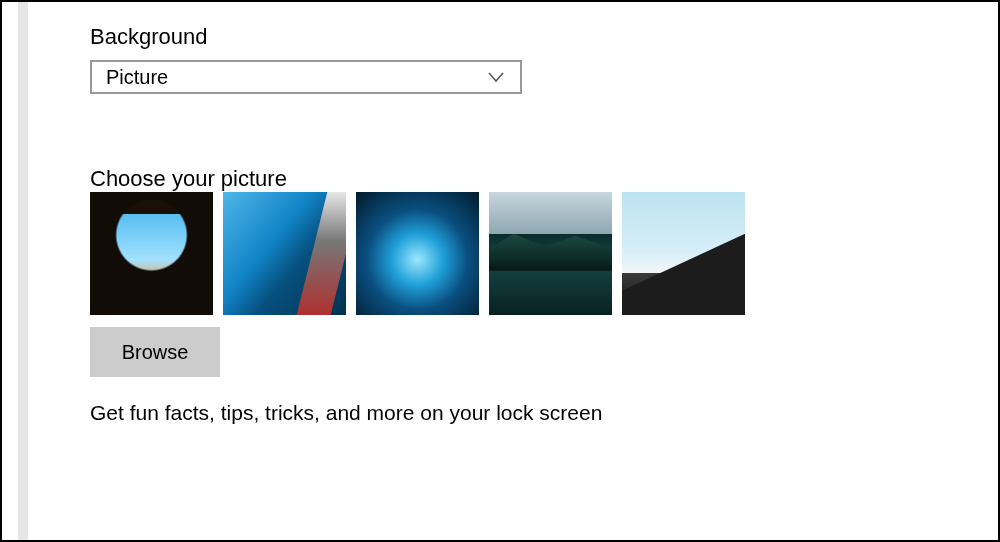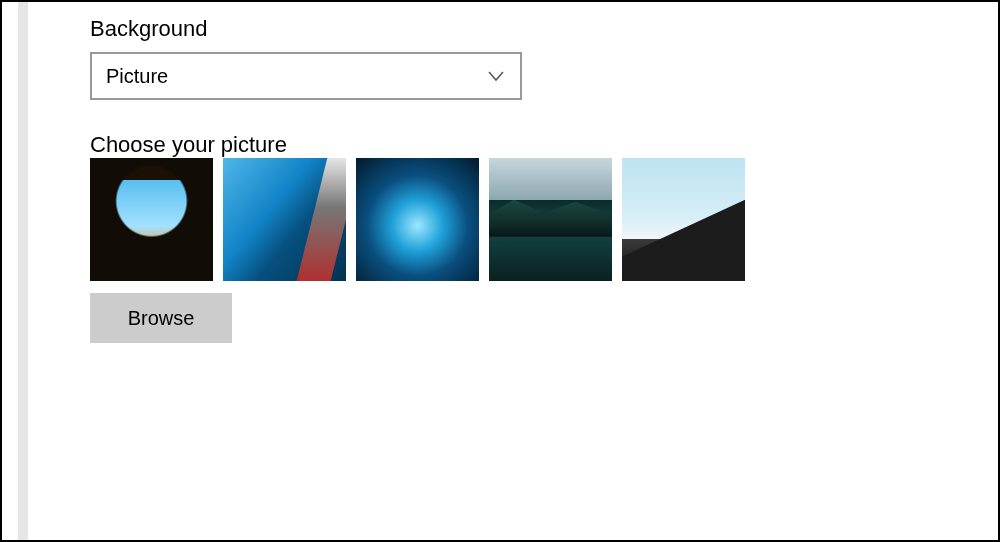--- a/index.html
+++ b/index.html
@@ -16,39 +16,39 @@
   }
   .gutter {
     position: absolute;
     left: 16px;
     top: 0;
     width: 10px;
     height: 100%;
     background: #e6e6e6;
   }
   .content {
-    padding: 14px 0 0 88px;
+    padding: 22px 0 0 88px;
     width: 900px;
   }
   .label-lg {
     font-size: 22px;
     font-weight: 400;
     margin-bottom: 10px;
   }
   
   .dropdown {
     width: 432px;
-    height: 48px;
+    height: 34px;
     border: 2px solid #999;
     display: flex;
     align-items: center;
     justify-content: space-between;
     padding: 0 14px;
     cursor: pointer;
-    margin-bottom: 32px;
+    margin-bottom: 72px;
   }
   .dropdown span.txt { font-size: 20px; }
   .chevron svg { display:block; }
   
   .section-heading {
     font-size: 22px;
     margin-bottom: 0;
   }
   
   .thumbs {
@@ -73,21 +73,21 @@
   .thumb4 { background: linear-gradient(to bottom, #c7d6dd 0%, #8da7b1 34%, #0a2b2b 34%, #154848 55%, #0a2020 100%); }
   .thumb4::after{content:"";position:absolute;left:0;right:0;top:34%;height:30%;background:linear-gradient(to bottom, rgba(30,80,70,0.8), rgba(5,20,18,0.9));clip-path:polygon(0 40%,20% 0,45% 35%,70% 5%,100% 40%,100% 100%,0 100%);}
   .thumb5 { background: linear-gradient(to bottom, #bde3f2 0%, #d6eef7 48%, #f2f6f8 66%, #3a3a3a 66%, #111 100%); }
   .thumb5::after{content:"";position:absolute;left:0;right:0;bottom:0;top:34%;background:#1c1c1c;clip-path:polygon(0 100%,0 70%,100% 0,100% 100%);}
 
   .browse-btn {
     display: inline-flex;
     align-items: center;
     justify-content: center;
     height: 50px;
-    width: 142px;
+    width: 130px;
     background: #cccccc;
     border: none;
     font-size: 20px;
     font-family: inherit;
     cursor: pointer;
     margin-bottom: 24px;
   }
   
   .facts-label {
     font-size: 21px;
@@ -146,15 +146,16 @@
   <div class="thumbs">
     <div class="thumb thumb1"></div>
     <div class="thumb thumb2"></div>
     <div class="thumb thumb3"></div>
     <div class="thumb thumb4"></div>
     <div class="thumb thumb5"></div>
   </div>
 
   <button class="browse-btn">Browse</button>
 
+  <div class="facts-label">Get fun facts, tips, tricks, and more on your lock screen</div>
 
 
 </div>
 
 </body></html>

